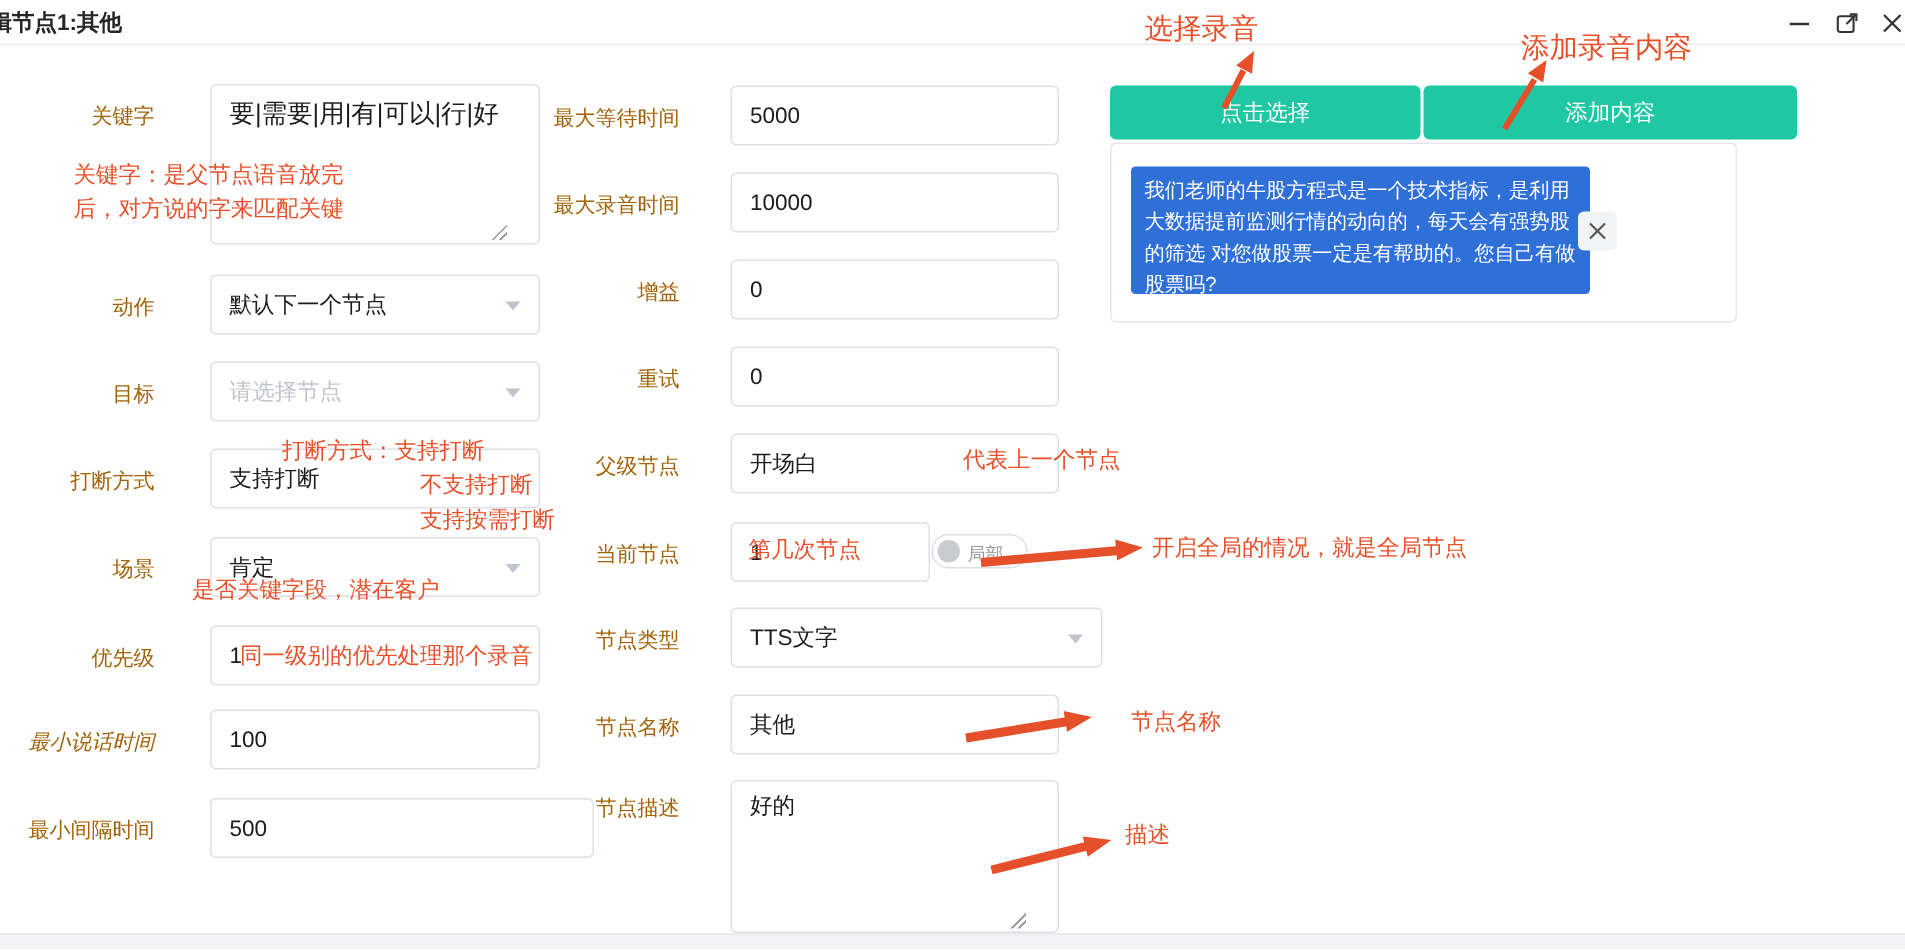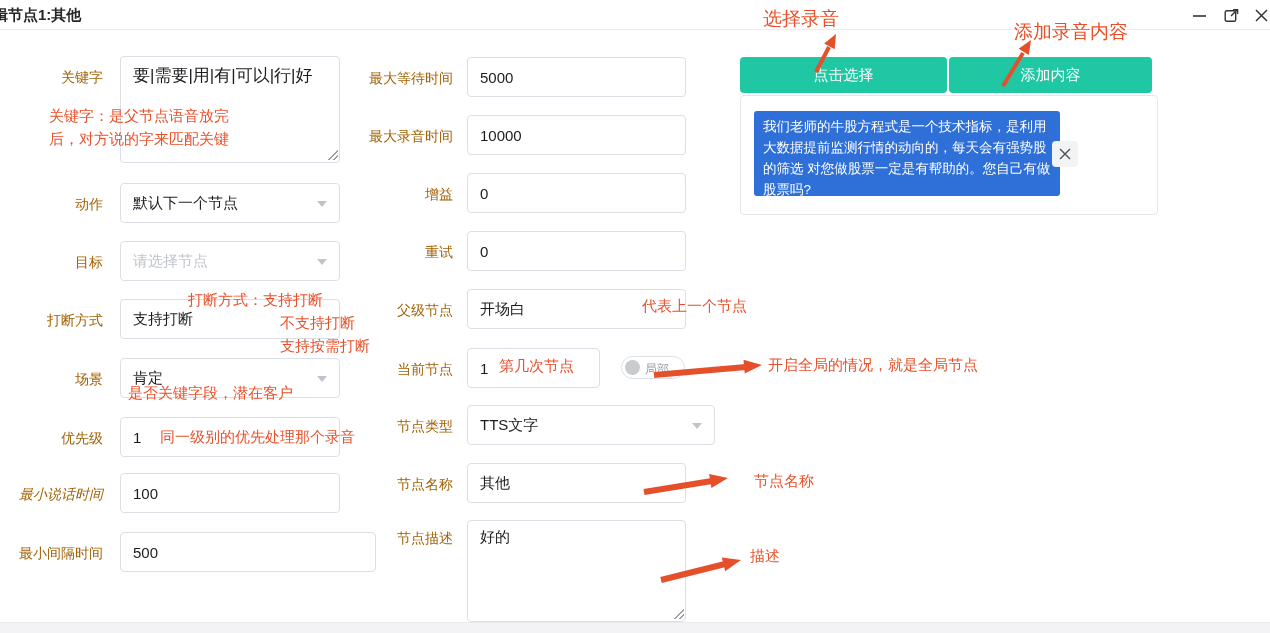--- a/index.html
+++ b/index.html
@@ -15,21 +15,21 @@
   .winbtn { position:absolute; top:2px; width:26px; height:26px; display:flex;
     align-items:center; justify-content:center; color:#333; cursor:default; }
 
   
   .flabel { position:absolute; font-size:14px; color:#a16207; text-align:right;
     white-space:nowrap; }
   .flabel.lcol { left:0;   width:103px; }
   .flabel.mcol { left:340px; width:113px; }
   .fi, .fsel, .fta { position:absolute; background:#fff; border:1px solid #dcdfe6;
     border-radius:4px; font-size:15px; color:#1b1c1f;
-    font-family:"Liberation Sans", sans-serif; }
+    font-family:"Liberation Sans", sans-serif;margin-left:20px; }
   .fi { height:40px; padding:0 12px; outline:none; }
   .fsel { height:40px; padding:0 30px 0 12px; display:flex; align-items:center; }
   .fsel .chev { position:absolute; right:12px; top:17px; width:0; height:0;
     border-left:5px solid transparent; border-right:5px solid transparent;
     border-top:6px solid #c0c4cc; }
   .ph { color:#c0c4cc; }
   .fta { padding:7px 12px; resize:none; outline:none; overflow:hidden; }
   .rz { position:absolute; width:11px; height:11px;
     background:linear-gradient(135deg, transparent 0 52%, #9aa0a6 52% 60%,
       transparent 60% 74%, #9aa0a6 74% 82%, transparent 82%); }
@@ -153,21 +153,21 @@
   </div>
 
   <div class="flabel mcol" style="top:476px;">节点名称</div>
   <input class="fi" style="left: 467px; top: 463px; width: 219px;" value="其他">
 
   <div class="flabel mcol" style="top:530px;">节点描述</div>
   <textarea class="fta" style="left: 467px; top: 520px; width: 219px; height: 102px;">好的</textarea>
   <div class="rz" style="left:673px; top:608px;"></div>
 
   <div class="teal-btn" style="left:740px; width:207px;">点击选择</div>
-  <div class="teal-btn" style="left:949px; width:203px;">添加内容</div>
+  <div class="teal-btn" style="left:949px; width:249px;">添加内容</div>
   <div class="rec-panel"></div>
   <div class="script-box">我们老师的牛股方程式是一个技术指标，是利用大数据提前监测行情的动向的，每天会有强势股的筛选 对您做股票一定是有帮助的。您自己有做股票吗?</div>
   <div class="script-close">
     <svg width="12" height="12" viewBox="0 0 12 12">
       <line x1="1" y1="1" x2="11" y2="11" stroke="#555" stroke-width="1.4"></line>
       <line x1="11" y1="1" x2="1" y2="11" stroke="#555" stroke-width="1.4"></line>
     </svg>
   </div>
 
   <div class="ann sm" style="left:763px; top:6px;">选择录音</div>

